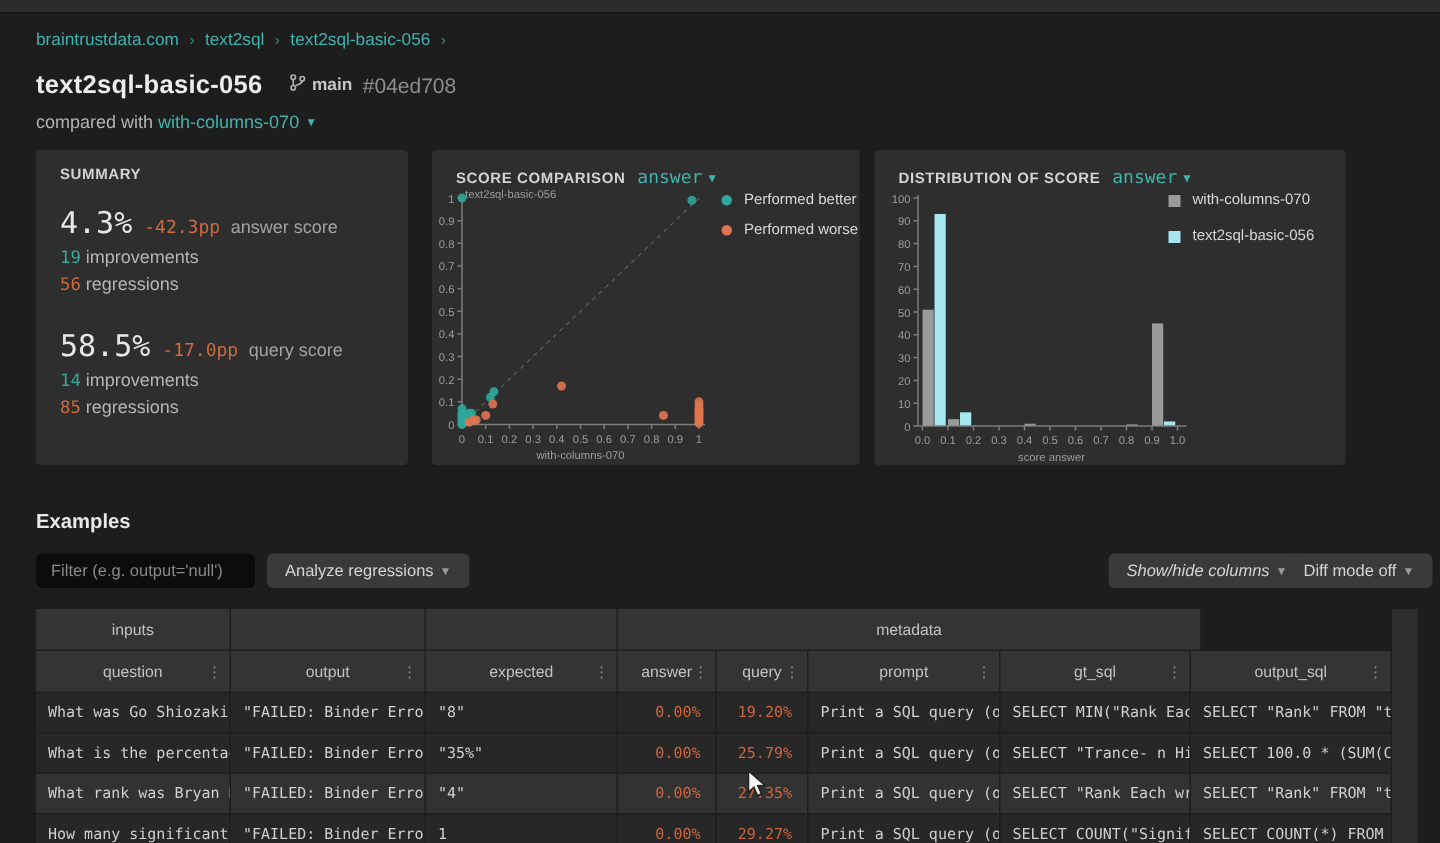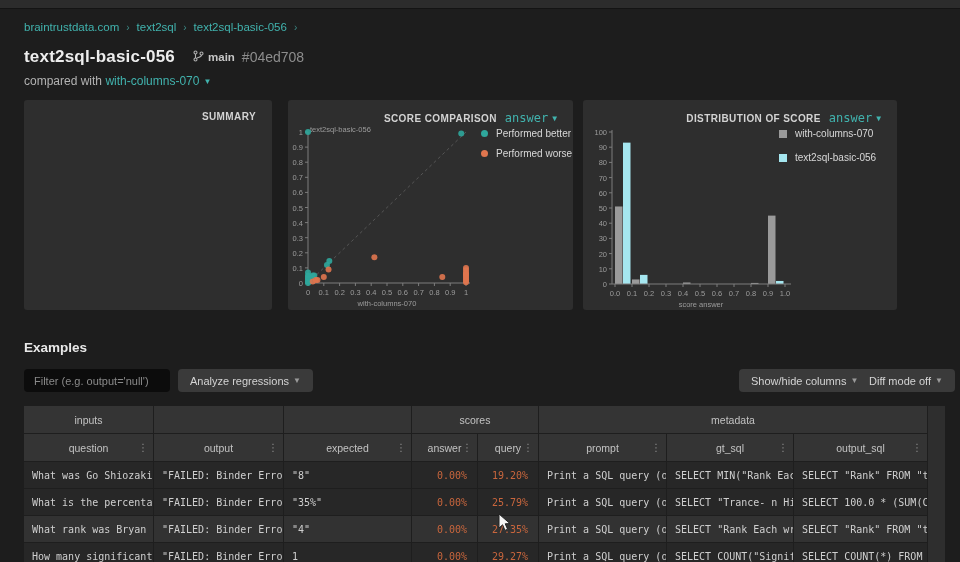--- a/index.html
+++ b/index.html
@@ -23,21 +23,21 @@
   .compared-link { color:#41b3ae; cursor:pointer; }
   .caret { display:inline-block; font-size:8px; vertical-align:1px; margin-left:4px; }
   .caret.teal { color:#41b3ae; }
   .caret.gray { color:#9a9a9a; }
 
   .panel { position:absolute; top:100px; height:210px; background:#2e2e2e; border-radius:3px; }
   #summary-panel { left:24px; width:248px; }
   #scatter-panel { left:288px; width:285px; }
   #dist-panel { left:583px; width:314px; }
 
-  .panel-head { padding:11px 16px 0 16px; display:flex; align-items:baseline;justify-content:flex-end; }
+  .panel-head { padding:11px 16px 0 16px; display:flex; align-items:baseline; }
   .panel-title { font-size:10px; font-weight:bold; letter-spacing:.4px; color:#d3d3d3; text-transform:uppercase; }
   .metric-select { font-family:"DejaVu Sans Mono", monospace; font-size:12px; color:#41b3ae; margin-left:8px; cursor:pointer; }
 
   
   .metric { padding:0 16px; }
   .metric.first { margin-top:14px; }
   .metric.second { margin-top:22px; }
   .metric-scoreline { display:flex; align-items:baseline; }
   .metric-score { font-family:"DejaVu Sans Mono", monospace; font-size:20px; color:#e8e8e8; }
   .metric-delta { font-family:"DejaVu Sans Mono", monospace; font-size:12px; color:#cd6a3e; margin-left:8px; }
@@ -54,21 +54,21 @@
   .legend-item { display:flex; align-items:center; font-size:10px; color:#d8d8d8; white-space:nowrap; }
   .legend-dot { width:7px; height:7px; border-radius:50%; margin-right:8px; flex:none; }
   .legend-sq { width:8px; height:8px; margin-right:8px; flex:none; }
 
   .examples-title { position:absolute; top:340px; left:24px; font-size:13.5px; font-weight:bold; color:#e8e8e8; }
 
   .filter-input { position:absolute; top:369px; left:24px; width:146px; height:23px; background:#0c0c0c; border:none; border-radius:4px; color:#ddd; font-size:11px; padding:0 10px; outline:none; }
   .filter-input::placeholder { color:#8a8a8a; }
   .btn { position:absolute; top:369px; height:23px; background:#3a3a3a; border-radius:4px; font-size:11px; color:#d4d4d4; display:flex; align-items:center; padding:0 12px; cursor:pointer; white-space:nowrap; }
   #analyze-btn { left:178px; }
-  #showhide-btn { left:739px; }
+  #showhide-btn { left:739px;font-style:italic; }
   #diffmode-btn { left:857px; }
 
   
   #table { position:absolute; left:24px; top:406px; width:904px; }
   .t-row { display:flex; }
   .t-gcell, .t-hcell { background:#343434; border-right:1px solid #1e1e1e; border-bottom:1px solid #1e1e1e; font-size:10.5px; color:#c2c2c2; display:flex; align-items:center; justify-content:center; position:relative; flex:none; }
   .t-gcell { height:28px; }
   .t-hcell { height:28px; }
   .t-hcell .dots { position:absolute; right:5px; color:#8e8e8e; font-size:10px; letter-spacing:0; }
   .t-cell { height:27px; background:#272727; border-right:1px solid #1e1e1e; border-bottom:1px solid #1e1e1e; font-family:"DejaVu Sans Mono", monospace; font-size:10px; color:#cfcfcf; display:flex; align-items:center; padding:0 8px; white-space:nowrap; overflow:hidden; flex:none; }
@@ -108,20 +108,38 @@
 
 <div class="comparedrow">
   <span>compared with</span>
   <span class="compared-link"><span>with-columns-070</span><span class="caret teal">▼</span></span>
 </div>
 
 <div class="panel" id="summary-panel">
   <div class="panel-head">
       <span class="panel-title">SUMMARY</span>
     </div>
+  <div class="metric first">
+    <div class="metric-scoreline">
+      <span class="metric-score">4.3%</span>
+      <span class="metric-delta">-42.3pp</span>
+      <span class="metric-label">answer score</span>
+    </div>
+    <div class="impreg"><span class="num teal">19</span> <span>improvements</span></div>
+    <div class="impreg"><span class="num orange">56</span> <span>regressions</span></div>
+  </div>
+  <div class="metric second">
+    <div class="metric-scoreline">
+      <span class="metric-score">58.5%</span>
+      <span class="metric-delta">-17.0pp</span>
+      <span class="metric-label">query score</span>
+    </div>
+    <div class="impreg"><span class="num teal">14</span> <span>improvements</span></div>
+    <div class="impreg"><span class="num orange">85</span> <span>regressions</span></div>
+  </div>
 </div>
 
 <div class="panel" id="scatter-panel">
   <div class="panel-head">
     <span class="panel-title">SCORE COMPARISON</span>
     <span class="metric-select"><span>answer</span><span class="caret teal">▼</span></span>
   </div>
   <svg class="chart-svg" id="scatter-svg" width="285" height="184">
       <text x="22" y="8" fill="#9c9c9c" font-size="7.5px">text2sql-basic-056</text>
       <line x1="20" y1="159" x2="178" y2="8" stroke="#5f5f5f" stroke-dasharray="3,3" stroke-width="0.8"></line>
@@ -305,21 +323,20 @@
 <div class="btn" id="diffmode-btn">
     <span>Diff mode off</span>
     <span class="caret gray">▼</span>
   </div>
 
 <div id="table">
     <div class="t-row">
       <div class="t-gcell" style="width: 130px;">inputs</div>
       <div class="t-gcell" style="width: 130px;"></div>
       <div class="t-gcell" style="width: 128px;"></div>
-      <div class="t-gcell" style="width: 127px;">scores</div>
       <div class="t-gcell" style="width: 389px;">metadata</div>
     </div>
     <div class="t-row">
       <div class="t-hcell" style="width: 130px;">
         <span>question</span>
         <span class="dots">⋮</span>
       </div>
       <div class="t-hcell" style="width: 130px;">
         <span>output</span>
         <span class="dots">⋮</span>

